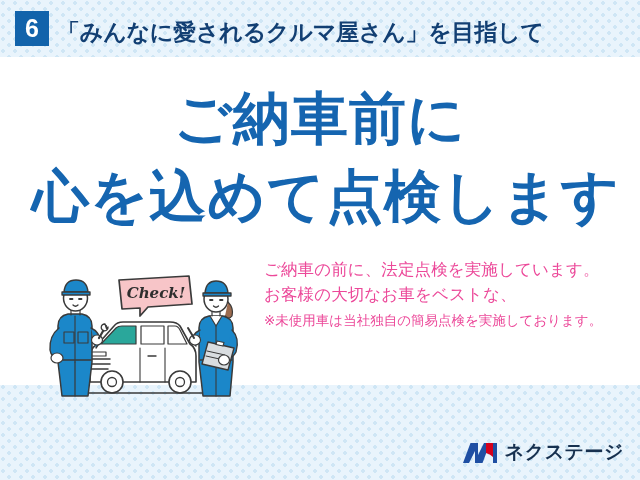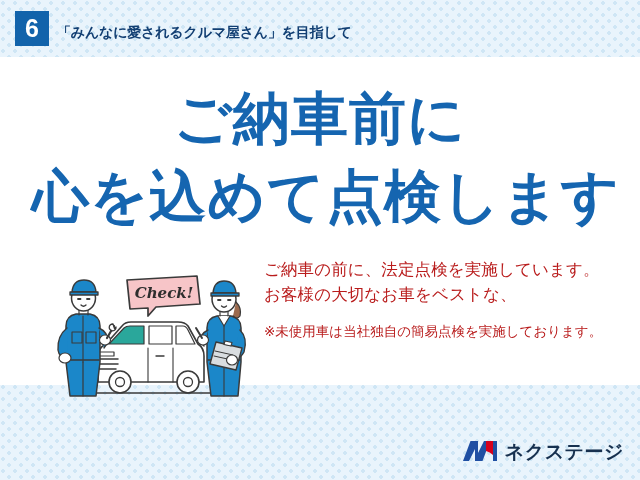--- a/index.html
+++ b/index.html
@@ -26,66 +26,66 @@
     position:absolute;left:15px;top:11px;width:34px;height:35px;
     background:#1263ab;
     display:flex;align-items:center;justify-content:center;
   }
   #num-badge span{
     color:#ffffff;font-size:25px;font-weight:bold;line-height:1;
     letter-spacing:0;
   }
   #header-title{
     position:absolute;left:57px;top:17px;
-    font-size:14px;font-weight:bold;color:#123f73;
-    letter-spacing:-0.2px;white-space:nowrap;margin-top:7px;
+    font-size:23px;font-weight:bold;color:#123f73;
+    letter-spacing:-0.2px;white-space:nowrap;
   }
 
   
   #panel{
     position:absolute;left:0;top:57px;width:640px;height:328px;
     background:#ffffff;
   }
 
   
   .headline{
     position:absolute;left:0;width:640px;text-align:center;
     color:#1565b0;font-weight:bold;line-height:1;
     letter-spacing:1px;white-space:nowrap;
   }
   #headline1{top:33px;font-size:57px;}
   #headline2{top:111px;font-size:57px;margin-left:6px;}
 
   
   #body-copy{
     position:absolute;left:264px;top:200px;width:364px;
-    color:#b91c1c;
+    color:#ec4899;
   }
   .body-line{
     font-size:16.5px;line-height:24.5px;white-space:nowrap;
     letter-spacing:0.1px;
   }
   .note-line{
     font-size:13.5px;line-height:22px;white-space:nowrap;
-    margin-top:15px;letter-spacing:0px;
+    margin-top:4px;letter-spacing:0px;
   }
 
   
   #illustration{
-    position:absolute;left:52px;top:207px;width:205px;height:140px;
+    position:absolute;left:44px;top:207px;width:205px;height:140px;
   }
   #illustration svg{display:block;width:205px;height:140px;}
 
   
   #footer{
     position:absolute;left:0;top:425px;width:640px;height:55px;
   }
   #logo{
     position:absolute;right:16px;top:14px;height:26px;
-    display:flex;align-items:flex-start;gap:7px;
+    display:flex;align-items:flex-end;gap:7px;
   }
   #logo-mark{width:36px;height:24px;display:block;}
   #logo-text{
     font-size:19px;font-weight:bold;color:#16304f;
     letter-spacing:0.5px;white-space:nowrap;
   }
 </style>
 </head>
 <body>
 

